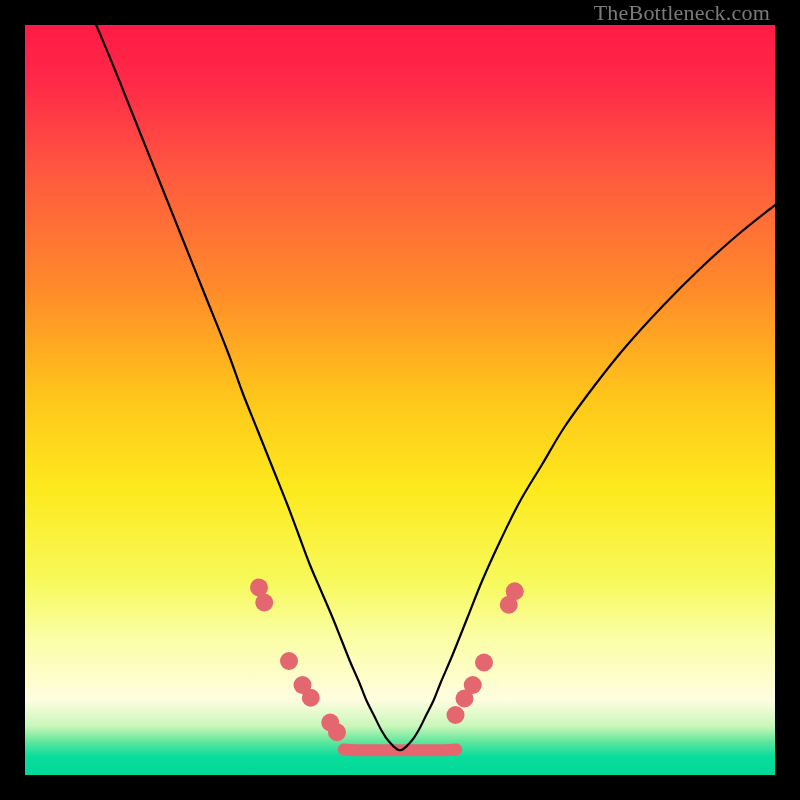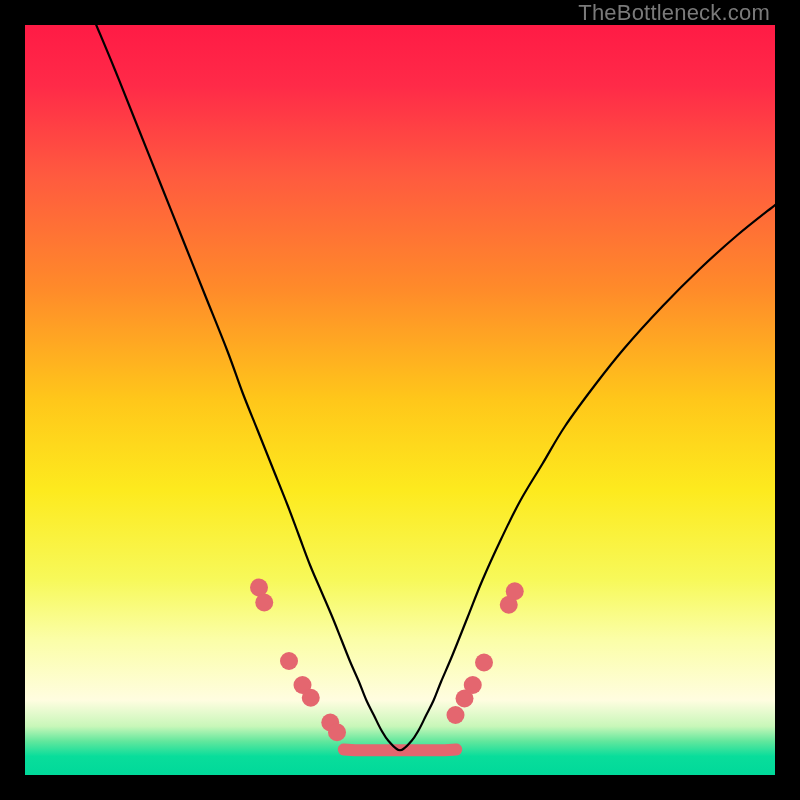--- a/index.html
+++ b/index.html
@@ -27,21 +27,21 @@
   }
   .watermark {
     position: absolute;
     top: 0px;
     right: 30px;
     color: #7a7a7a;
     font-size: 22px;
     font-weight: 500;
     letter-spacing: 0.2px;
     z-index: 20;
-    font-family: Liberation Sans, sans-serif;
+    font-family: Liberation Serif, serif;
   }
 </style>
 </head>
 <body>
 
 <div class="frame">
   <div class="watermark">TheBottleneck.com</div>
   <div class="plot-area">
     <svg id="chart-svg" width="750" height="750" viewBox="0 0 750 750" preserveAspectRatio="none">
       <defs>

